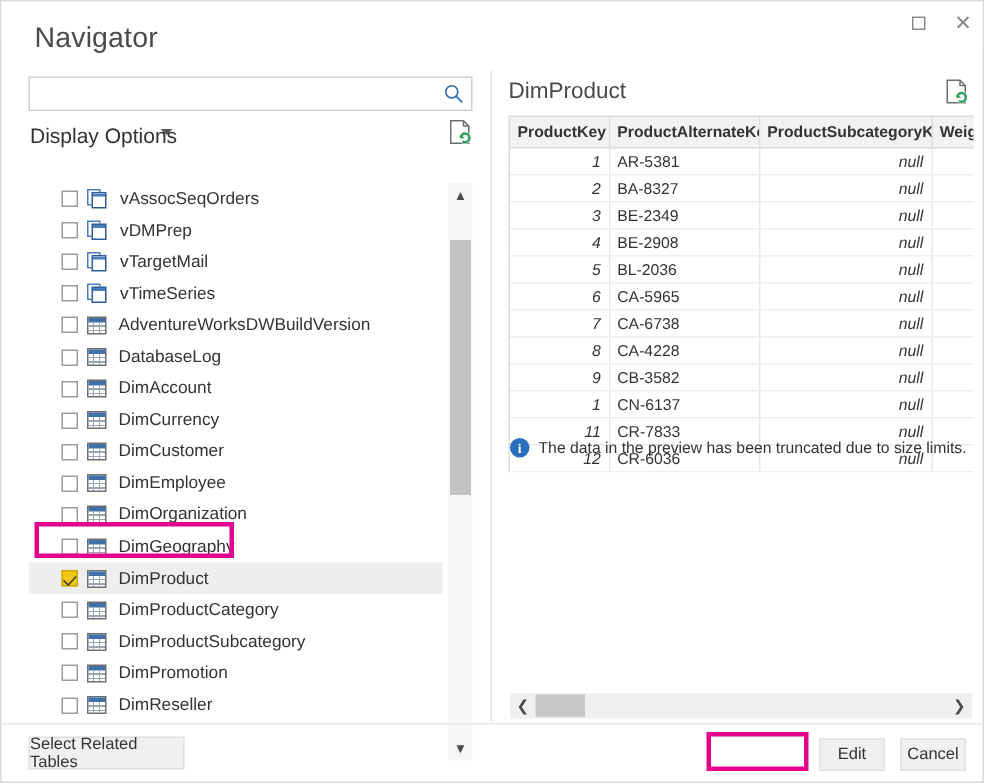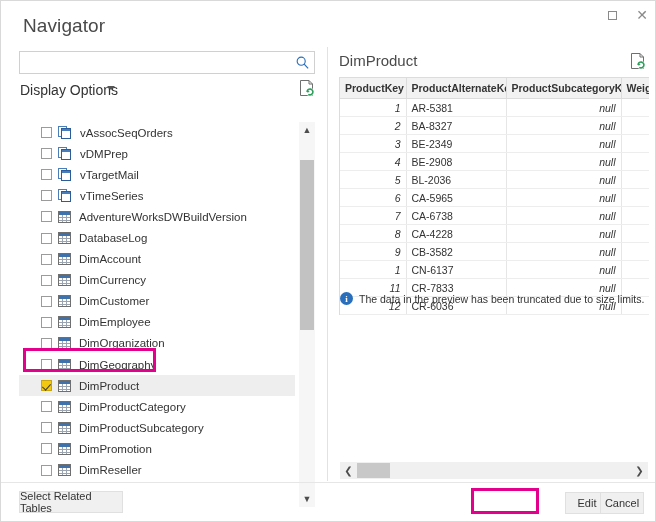--- a/index.html
+++ b/index.html
@@ -422,21 +422,21 @@
     justify-content: center;
     box-sizing: border-box;
     cursor: default;
   }
   #btn-related { left: 18px; top: 490px; width: 104px; }
   #btn-load {
     left: 474px; top: 520px; width: 60px;
     background: #5eead4;
     border-color: #f2c811;
   }
-  #btn-edit { left: 564px; top: 491px; width: 44px; }
+  #btn-edit { left: 545px; top: 491px; width: 44px; }
   #btn-cancel { left: 599px; top: 491px; width: 44px; }
 </style>
 </head>
 <body>
 
 <div id="app">
 
   <div class="titlebar">
     <div class="win-btns">
       <div class="win-btn">

